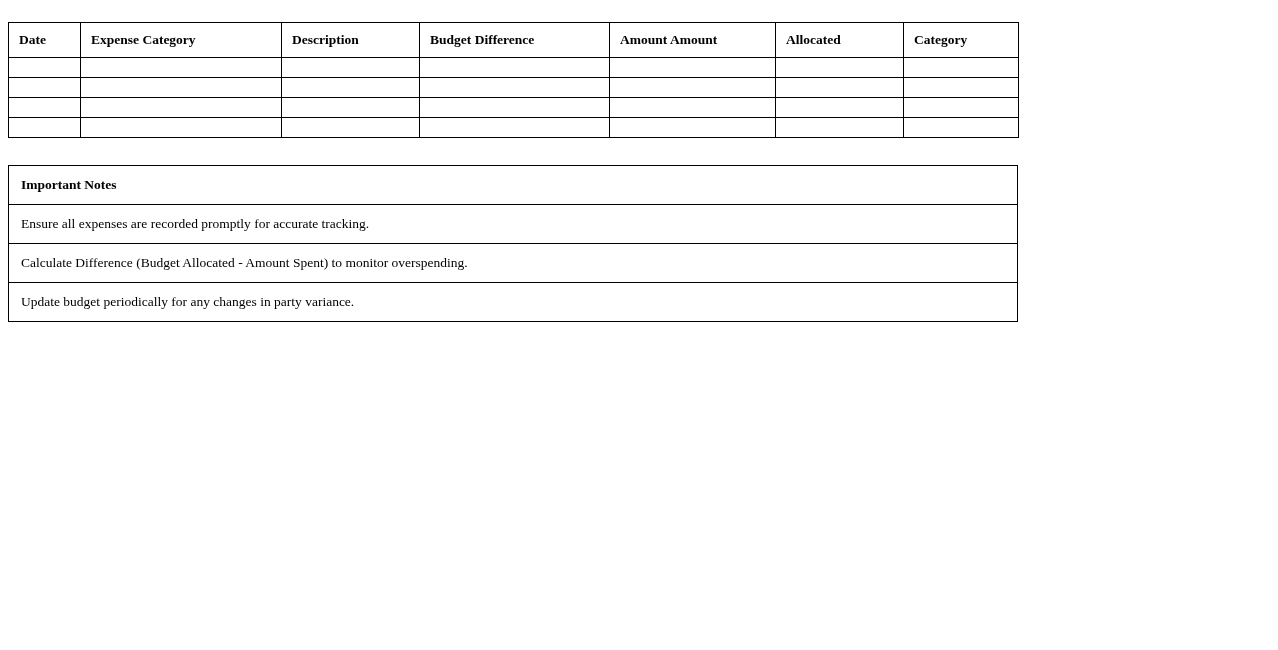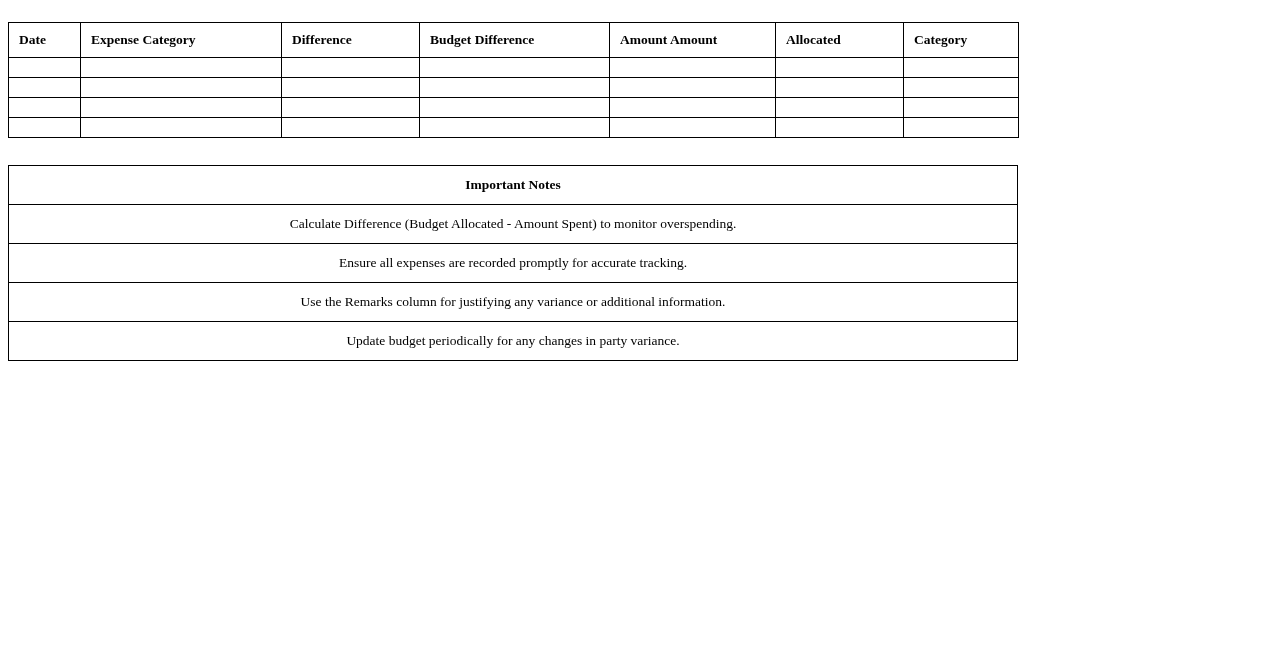--- a/index.html
+++ b/index.html
@@ -72,21 +72,21 @@
   table.notes {
     border-collapse: collapse;
     table-layout: fixed;
     width: 1010px;
     background: #ffffff;
   }
   table.notes th,
   table.notes td {
     border: 1px solid #000000;
     padding: 0 12px;
-    text-align: center;
+    text-align: left;
     vertical-align: middle;
     height: 38px;
     font-size: 13.5px;
     line-height: 1.2;
   }
   table.notes th {
     font-weight: bold;
   }
   table.notes td {
     font-weight: normal;
@@ -105,21 +105,21 @@
         <col class="c-desc">
         <col class="c-budget">
         <col class="c-spent">
         <col class="c-diff">
         <col class="c-remarks">
       </colgroup>
       <thead>
         <tr>
           <th>Date</th>
           <th>Expense Category</th>
-          <th>Difference</th>
+          <th>Description</th>
           <th>Budget Difference</th>
           <th>Amount Amount</th>
           <th>Allocated</th>
           <th>Category</th>
         </tr>
       </thead>
       <tbody>
         <tr>
           <td></td>
           <td></td>
@@ -162,27 +162,24 @@
 
   <div class="notes-table-wrap">
     <table class="notes">
       <thead>
         <tr>
           <th>Important Notes</th>
         </tr>
       </thead>
       <tbody>
         <tr>
-          <td>Calculate Difference (Budget Allocated - Amount Spent) to monitor overspending.</td>
-        </tr>
-        <tr>
           <td>Ensure all expenses are recorded promptly for accurate tracking.</td>
         </tr>
         <tr>
-          <td>Use the Remarks column for justifying any variance or additional information.</td>
+          <td>Calculate Difference (Budget Allocated - Amount Spent) to monitor overspending.</td>
         </tr>
         <tr>
           <td>Update budget periodically for any changes in party variance.</td>
         </tr>
       </tbody>
     </table>
   </div>
 
 </div>
 

